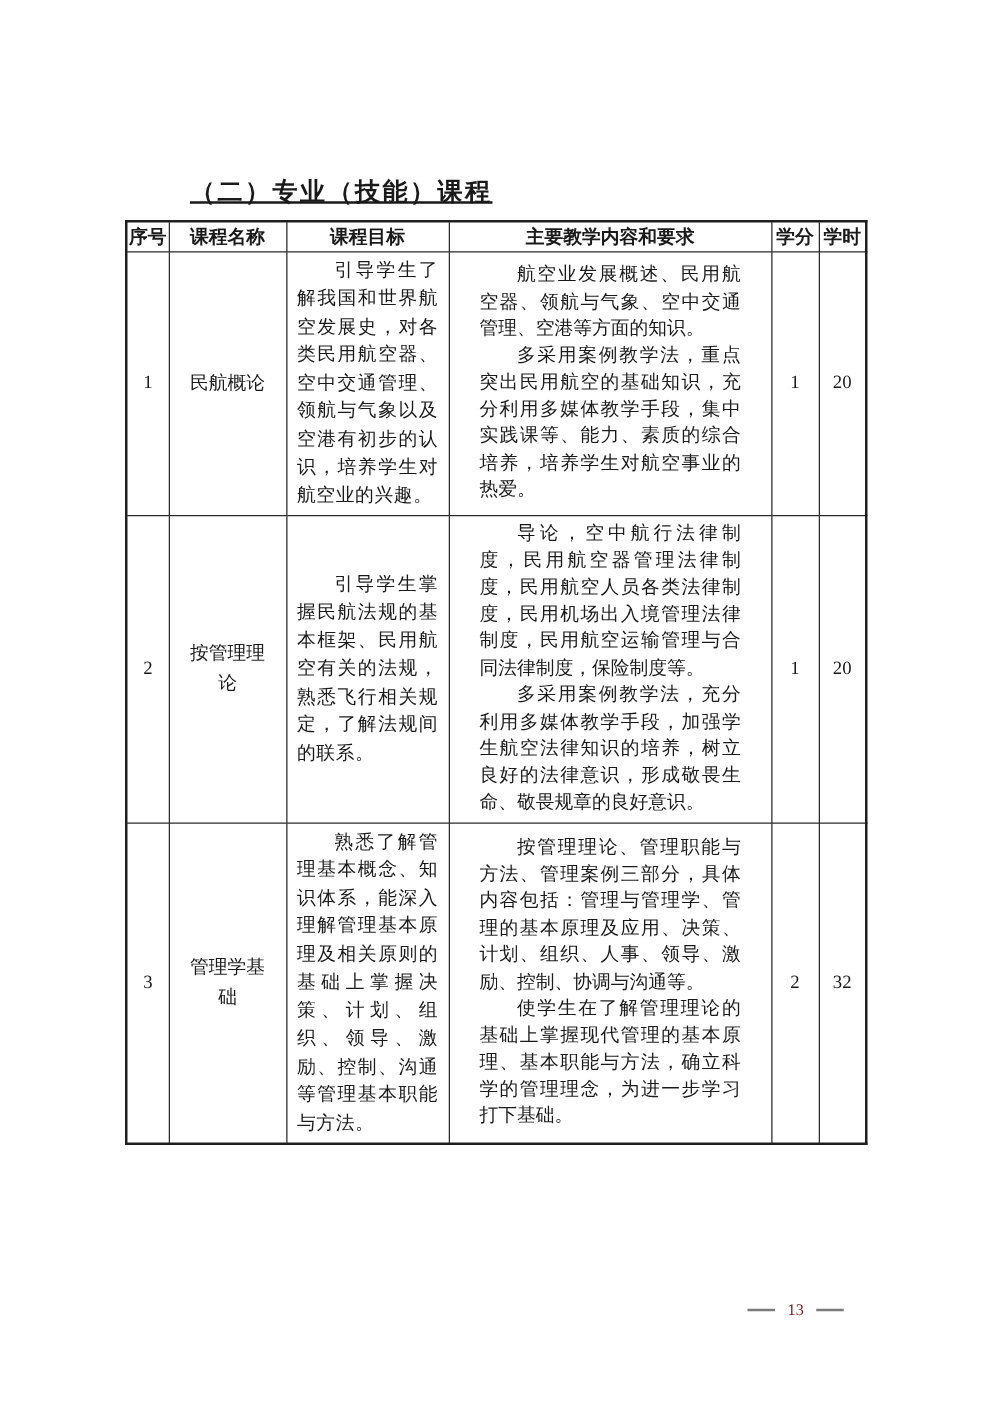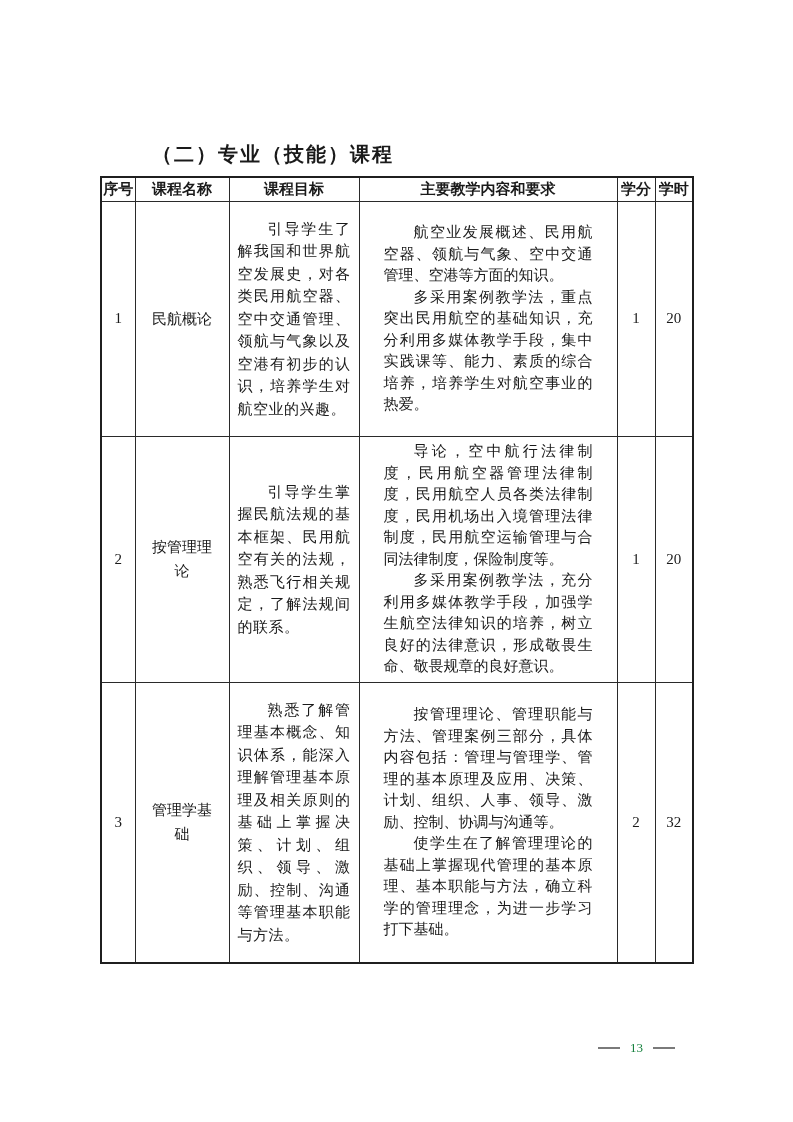--- a/index.html
+++ b/index.html
@@ -18,20 +18,21 @@
     top: 0;
     width: 593px;
     padding-top: 141px;
   }
   .section-heading {
     font-size: 20px;
     font-weight: bold;
     letter-spacing: 2px;
     padding-left: 52px;
     line-height: 26px;
+    text-decoration: underline;
   }
   .intro {
     margin-top: 15px;
     font-size: 20px;
     letter-spacing: 1.5px;
     line-height: 40px;
     text-indent: 2.1em;
     text-align: justify;
   }
   .table-caption {
@@ -63,21 +64,21 @@
   }
   td.c-no { text-align: center; }
   td.c-name {
     text-align: center;
     font-weight: normal;
     padding: 0 10px;
     line-height: 24px;
     font-size: 16px;
   }
   td.c-goal {
-    padding: 16px 8px;
+    padding: 4px 8px;
     line-height: 22.5px;
   }
   td.c-goal p {
     text-indent: 2em;
     text-align: justify;
     letter-spacing: 0.5px;
   }
   td.c-content {
     padding: 4px 24px;
     line-height: 21.5px;
@@ -88,21 +89,21 @@
   }
   td.c-credit, td.c-hours { text-align: center; }
   tr.row-1 td { height: 184px; }
   tr.row-2 td { height: 193px; }
   tr.row-3 td { height: 205px; }
   .page-number {
     position: absolute;
     left: 598px;
     top: 1040px;
     font-size: 13px;
-    color: #15803d;
+    color: #7f1d1d;
     display: flex;
     align-items: center;
     gap: 10px;
   }
   .page-number .dash {
     display: inline-block;
     width: 22px;
     height: 2px;
     background: #7a7a7a;
   }

